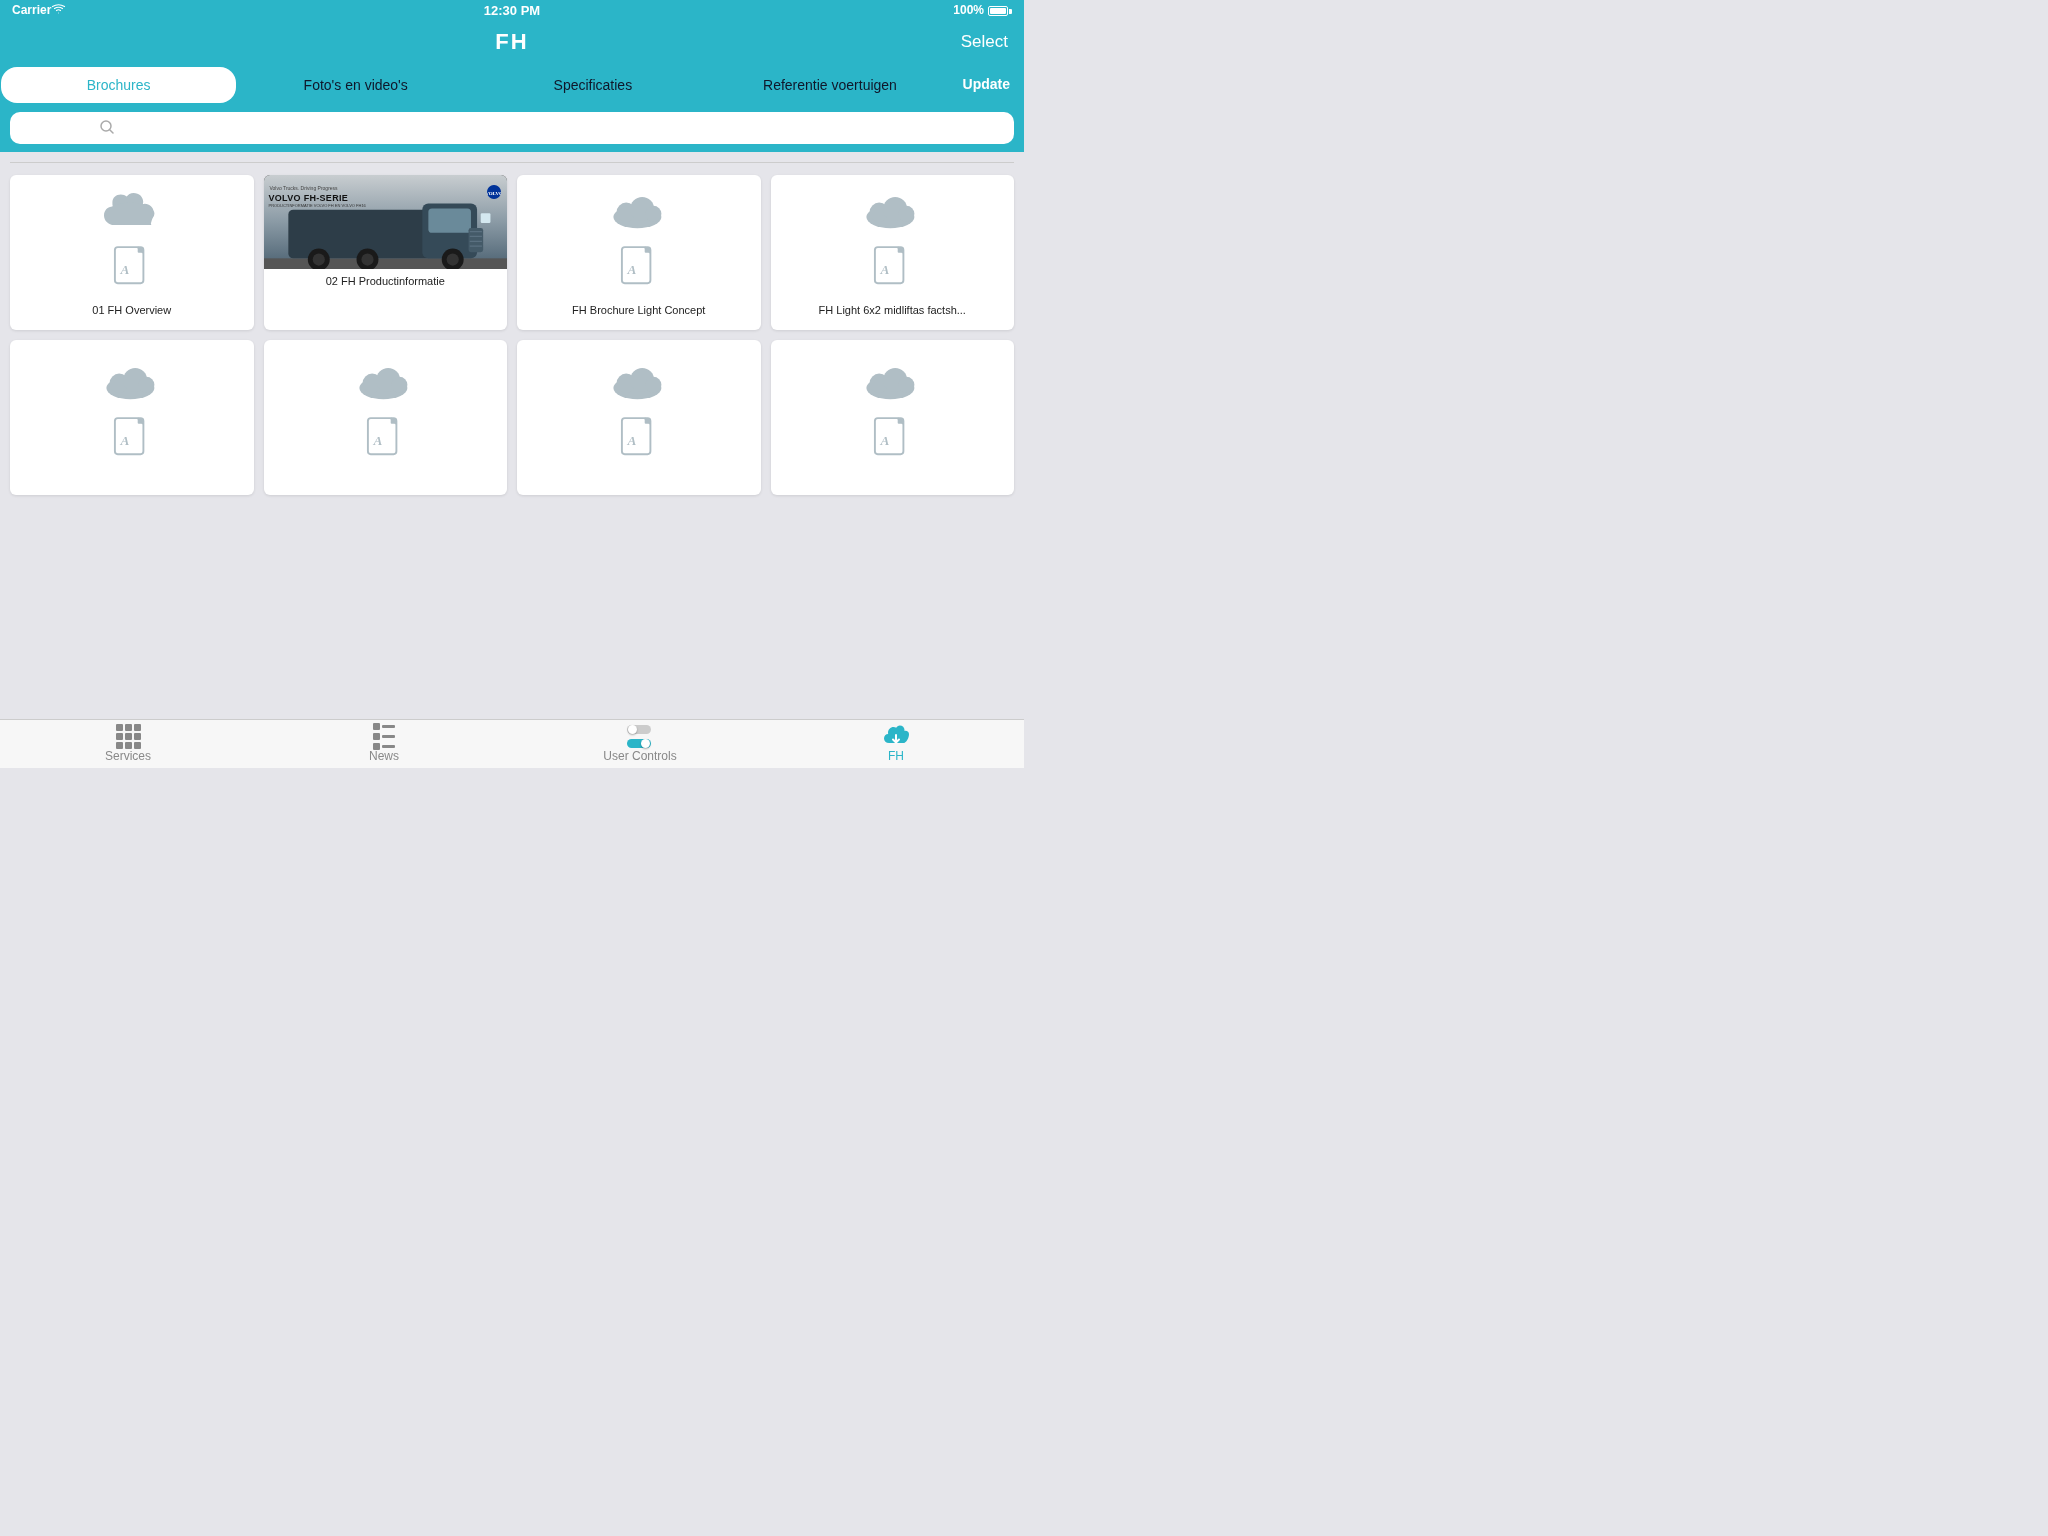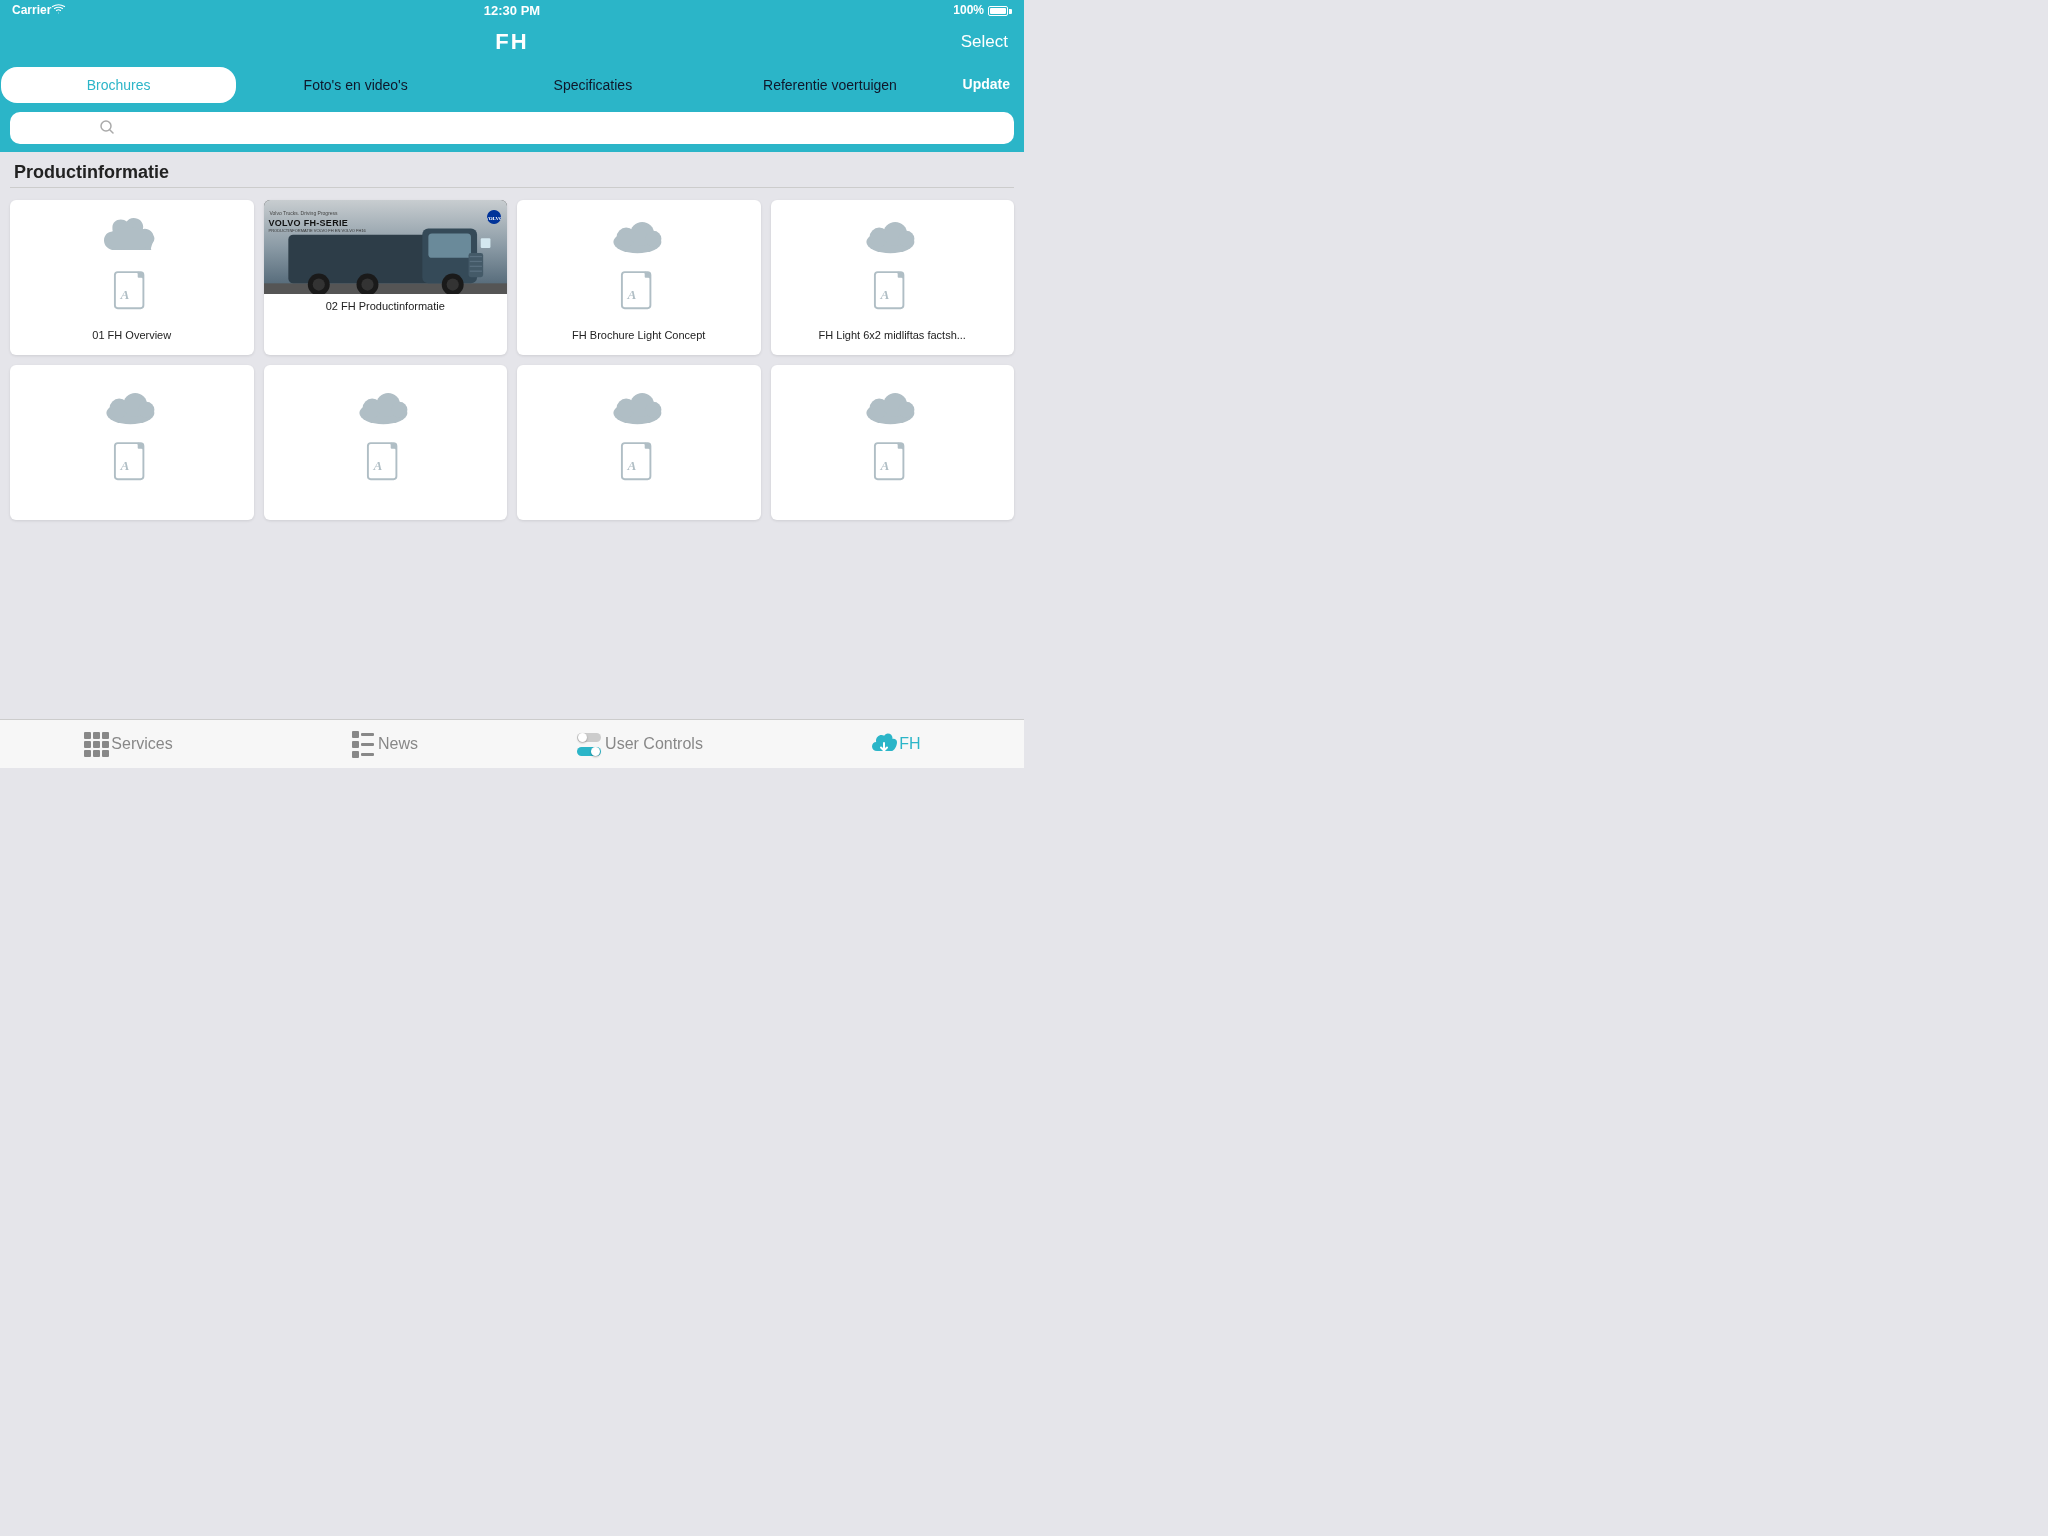--- a/index.html
+++ b/index.html
@@ -230,28 +230,28 @@
       right: 0;
       height: 49px;
       background: #f7f7f7;
       border-top: 1px solid #ccc;
       display: flex;
       align-items: center;
     }
     .bottom-tab-item {
       flex: 1;
       display: flex;
-      flex-direction: row;
+      flex-direction: column;
       align-items: center;
       justify-content: center;
       gap: 2px;
       cursor: pointer;
       height: 100%;
       color: #888;
-      font-size: 16px;
+      font-size: 12px;
     }
     .bottom-tab-item.active {
       color: #2bb5c8;
     }
     .bottom-tab-icon {
       width: 26px;
       height: 22px;
       display: flex;
       align-items: center;
       justify-content: center;
@@ -382,21 +382,20 @@
       <svg width="14" height="14" viewBox="0 0 14 14" fill="none">
         <circle cx="6" cy="6" r="5" stroke="#aaa" stroke-width="1.5"></circle>
         <line x1="10" y1="10" x2="13" y2="13" stroke="#aaa" stroke-width="1.5" stroke-linecap="round"></line>
       </svg>
     </span>
     <input type="text" style="border: none; outline: none; font-size: 14px; color: rgb(153, 153, 153); width: 80%; background: transparent;" placeholder="">
   </div>
 </div>
 
 <div class="main-content">
-  <div class="section-title">Productinformatie</div>
   <div class="section-divider"></div>
 
   <div class="doc-grid">
 
     <div class="doc-card">
       <div class="doc-cloud-area">
         <span>
           <svg class="cloud-shape" viewBox="0 0 80 50" fill="none">
             <path d="M65 40 H18 C10 40 5 34 5 28 C5 22 9.5 17 16 17 C15.5 15.5 15.5 14 15.5 12 C15.5 6 20 2 26 2 C29 2 31.5 3 33.5 4.5 C35 2 38 0 42 0 C49 0 54 5 54 11 C54 12 53.8 13 53.5 14 C54 13.8 55 13.5 56 13.5 C62 13.5 67 18 67 24 C67 32 61 40 65 40Z" fill="#b0bec5"></path>
             <ellipse cx="38" cy="26" rx="30" ry="14" fill="#b0bec5"></ellipse>

